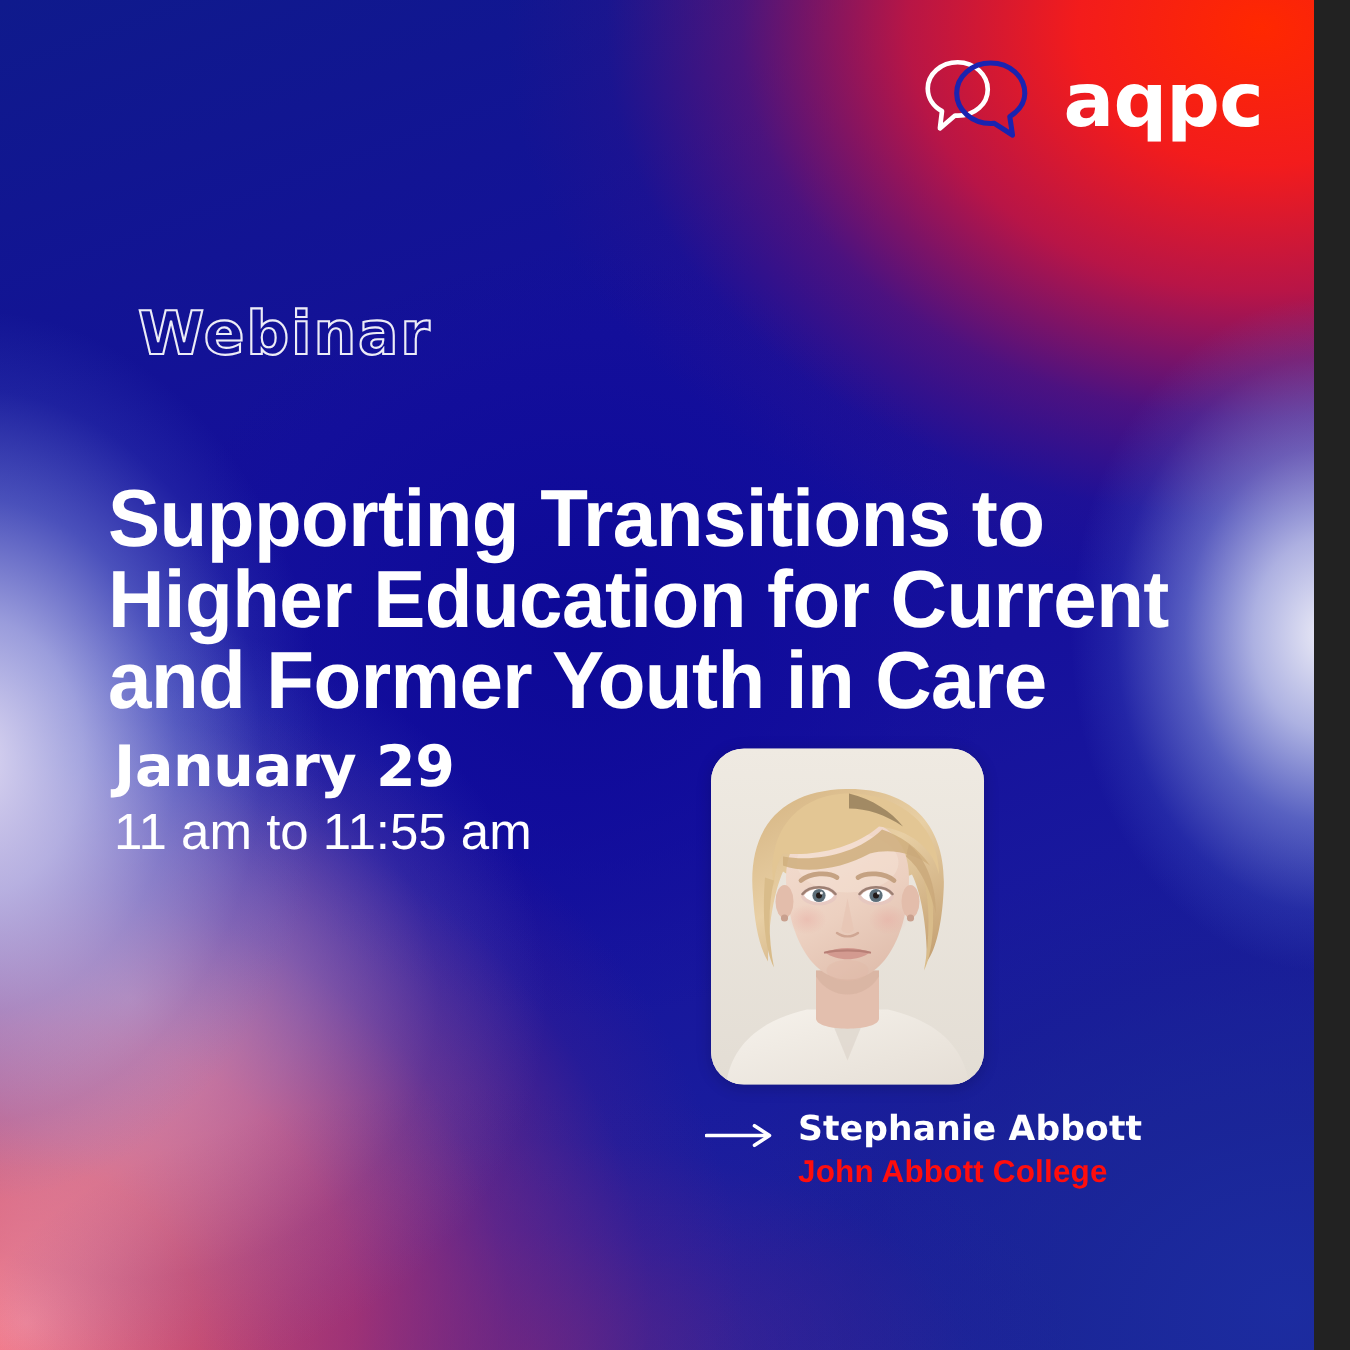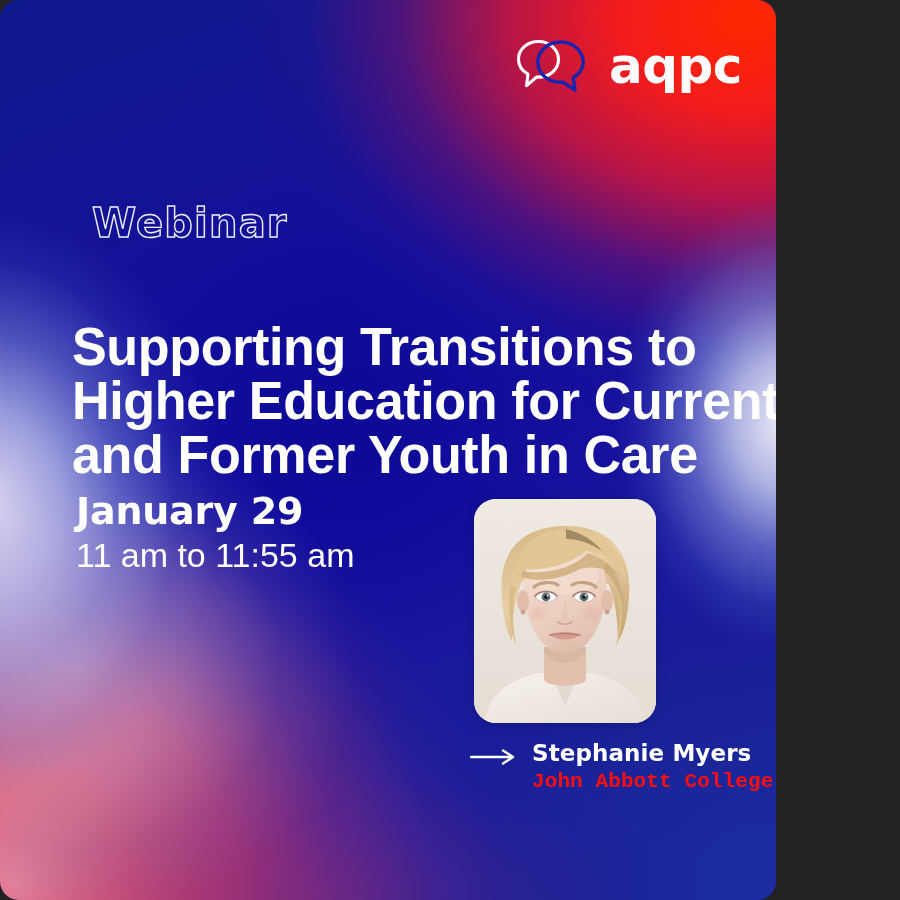--- a/index.html
+++ b/index.html
@@ -5,26 +5,25 @@
 <style>
   html, body {
     margin: 0;
     padding: 0;
     background: #222;
   }
   * { box-sizing: border-box; }
 
   .poster {
     position: relative;
-    width: 776px;
+    width: 876px;
     height: 900px;
     overflow: hidden;
     font-family: "Liberation Sans", "DejaVu Sans", sans-serif;
     background: #1313a0;
-    border-radius: 19px;
   }
 
   
   .bg-layer {
     position: absolute;
     inset: 0;
     pointer-events: none;
   }
   .bg-base {
     background:
@@ -210,21 +209,21 @@
     font-weight: 700;
     letter-spacing: 0.1px;
     font-family: "DejaVu Sans", "Liberation Sans", sans-serif;
   }
   .speaker-org {
     color: #ff0d0d;
     font-size: 21px;
     font-weight: 700;
     letter-spacing: 0.1px;
     margin-top: 3px;
-    font-family: Liberation Mono, monospace;
+    font-family: Liberation Sans, sans-serif;
   }
 </style>
 </head>
 <body>
 
 <div class="poster">
 
   <div class="bg-layer bg-base"></div>
   <div class="bg-layer bg-core-navy"></div>
   <div class="bg-layer bg-blue-br"></div>
@@ -364,18 +363,18 @@
   </div>
 
   <div class="speaker">
     <span class="arrow-icon">
       <svg width="48" height="16" viewBox="0 0 48 16" fill="none" aria-hidden="true">
         <line x1="1" y1="8" x2="41" y2="8" stroke="#ffffff" stroke-width="2.4" stroke-linecap="round"></line>
         <polyline points="33,1.5 43,8 33,14.5" stroke="#ffffff" stroke-width="2.4" fill="none" stroke-linecap="round" stroke-linejoin="round"></polyline>
       </svg>
     </span>
     <span class="speaker-text">
-      <div class="speaker-name">Stephanie Myers</div>
+      <div class="speaker-name">Stephanie Abbott</div>
       <div class="speaker-org">John Abbott College</div>
     </span>
   </div>
 
 </div>
 
 </body></html>

